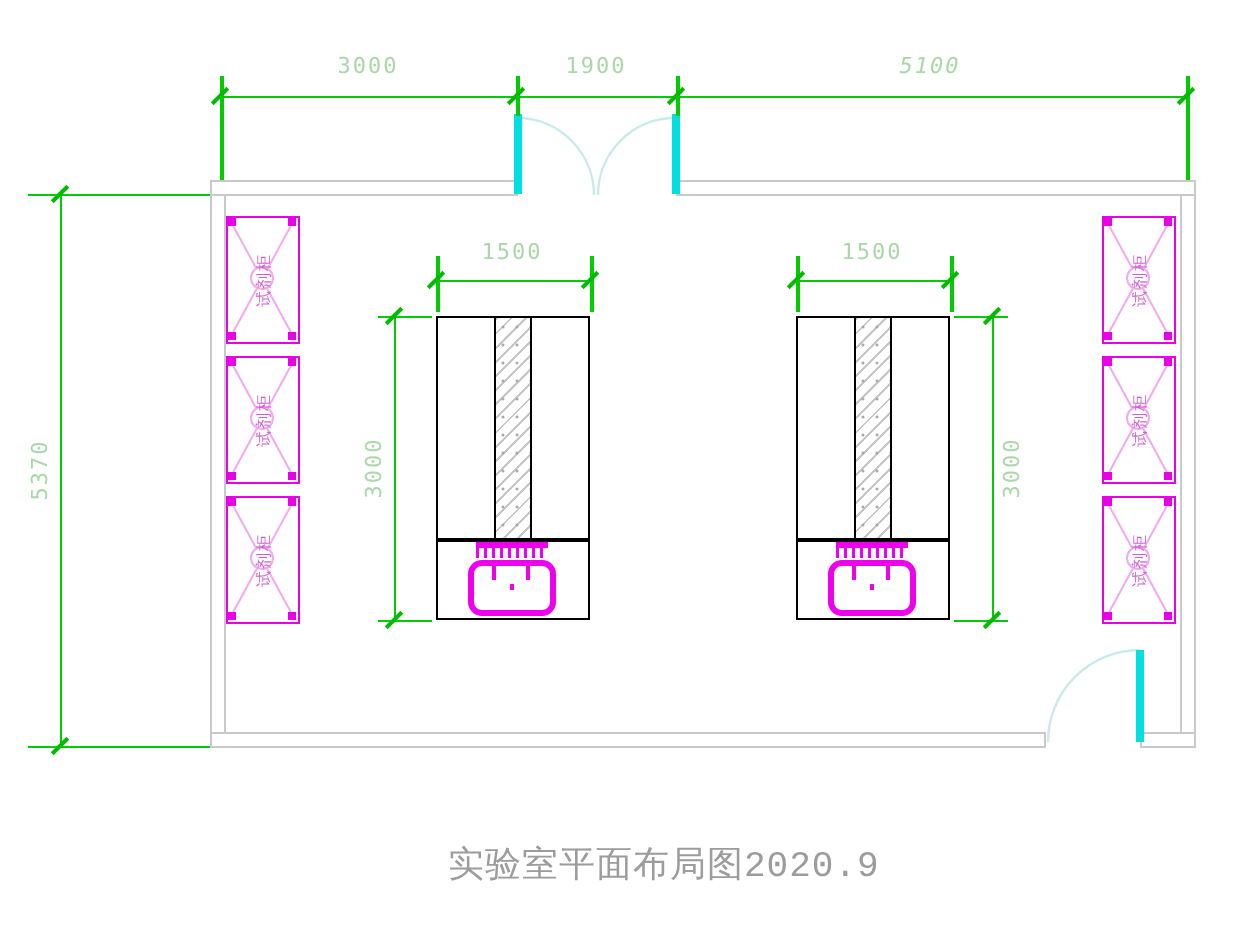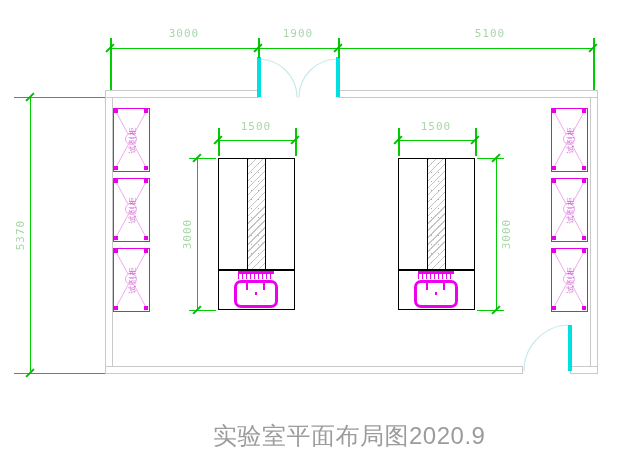--- a/index.html
+++ b/index.html
@@ -27,22 +27,22 @@
   .divider{position:absolute;left:0;right:0;top:110px;height:1.5px;background:#000;}
   .sink{position:absolute;left:15px;top:112px;width:44px;height:38px;}
   .sink .bar{position:absolute;left:4px;top:0;width:36px;height:2.5px;background:#ee00ee;}
   .sink .teeth{position:absolute;left:4px;top:2.5px;width:36px;height:5px;
         background:repeating-linear-gradient(90deg,#ee00ee 0 1.5px,transparent 1.5px 4px);}
   .sink .basin{position:absolute;left:0;top:9px;width:44px;height:28px;box-sizing:border-box;
         border:3px solid #ee00ee;border-radius:7px;}
   .sink .tap{position:absolute;width:2px;height:7px;background:#ee00ee;top:12px;}
   .sink .drop{position:absolute;width:2px;height:3px;background:#ee00ee;left:21px;top:21px;}
   .door{position:absolute;background:#00e0e0;}
-  #title{position:absolute;left:213px;top:420px;font-size:24px;color:#9c9c9c;
-         letter-spacing:0.5px;white-space:nowrap;}
+  #title{position:absolute;left:224px;top:420px;font-size:18px;color:#9c9c9c;
+         letter-spacing:0.5px;white-space:nowrap;font-family:Liberation Mono, monospace;}
   svg.overlay{position:absolute;left:0;top:0;}
 </style>
 </head>
 <body>
 
 <div id="canvas">
 
   <div class="wline" style="left:105px;top:90px;width:153px;height:1px;"></div>
   <div class="wline" style="left:338px;top:90px;width:260px;height:1px;"></div>
   <div class="wline" style="left:105px;top:97px;width:153px;height:1px;"></div>
@@ -74,21 +74,21 @@
   <div class="gline" style="left:110px;top:38px;width:1.5px;height:52px;"></div>
   <div class="gline" style="left:258px;top:38px;width:1.5px;height:20px;"></div>
   <div class="gline" style="left:338px;top:38px;width:1.5px;height:20px;"></div>
   <div class="gline" style="left:593px;top:38px;width:1.5px;height:52px;"></div>
   <div class="tick" style="left:110px;top:48px;"></div>
   <div class="tick" style="left:258px;top:48px;"></div>
   <div class="tick" style="left:338px;top:48px;"></div>
   <div class="tick" style="left:593px;top:48px;"></div>
   <div class="dtext" style="left:184px;top:33px;">3000</div>
   <div class="dtext" style="left:298px;top:33px;">1900</div>
-  <div class="dtext" style="left:490px;top:33px;">5100</div>
+  <div class="dtext" style="left:465px;top:33px;font-style:italic;">5100</div>
 
   <div class="gline" style="left:29.5px;top:97px;width:1.5px;height:276px;"></div>
   <div class="gline" style="left:14px;top:96.5px;width:91px;height:1.5px;"></div>
   <div class="gline" style="left:14px;top:372.5px;width:91px;height:1.5px;"></div>
   <div class="tick" style="left:30px;top:97px;"></div>
   <div class="tick" style="left:30px;top:373px;"></div>
   <div class="dtext vert" style="left:20px;top:235px;">5370</div>
 
   <div class="gline" style="left:218px;top:139.5px;width:77px;height:1.5px;"></div>
   <div class="gline" style="left:218px;top:128px;width:1.5px;height:28px;"></div>

